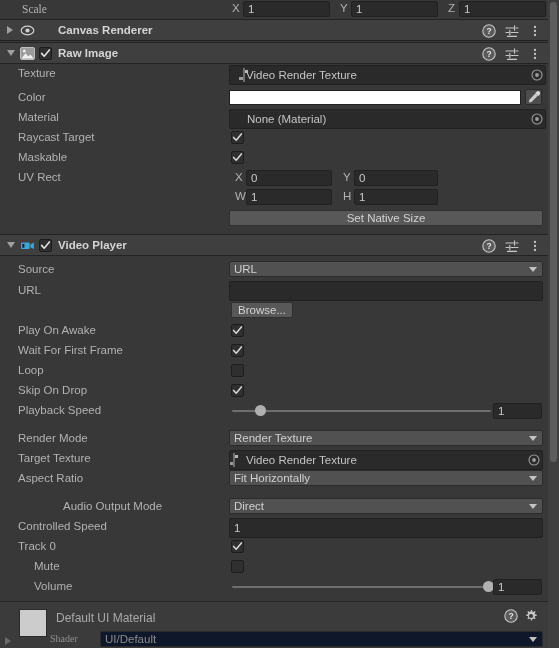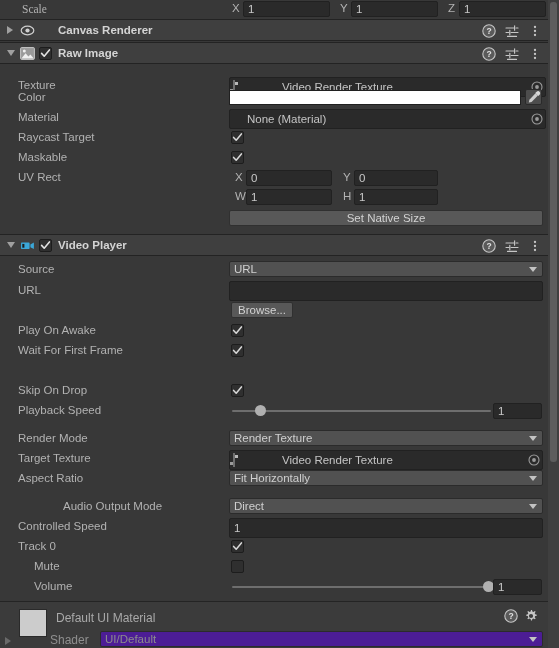--- a/index.html
+++ b/index.html
@@ -61,21 +61,20 @@
     color: #b2b2b2;
     white-space: nowrap;
   }
   .lbl.indent { left: 34px; }
 
   .field {
     position: absolute;
     left: 229px;
     height: 20px;
     box-sizing: border-box;
-    gap: 36px;
   }
 
   
   .objfield {
     background: #2a2a2a;
     border: 1px solid #212121;
     border-radius: 2px;
     display: flex;
     align-items: center;
     padding-left: 3px;
@@ -312,21 +311,22 @@
     box-sizing: border-box;
   }
   .matname {
     position: absolute;
     color: #a9a9a9;
     font-size: 12px;
   }
   .matshaderlbl {
     position: absolute;
     color: #8f8f8f;
-    font-size: 12px;
+    font-size: 10px;
+    font-family: Liberation Serif, serif;
   }
 </style>
 </head>
 <body>
 
 <div class="inspector">
   <div class="content">
 
     <div class="row" style="top:0;position:absolute;left:0;width:548px;height:18px;">
       <span class="lbl" style="left:22px;font-family:Liberation Serif, serif;">Scale</span>
@@ -417,21 +417,21 @@
         <span class="hic">
           <svg width="14" height="14" viewBox="0 0 14 14" fill="#c6c6c6">
               <circle cx="7" cy="3" r="1.15"></circle>
               <circle cx="7" cy="7" r="1.15"></circle>
               <circle cx="7" cy="11" r="1.15"></circle>
             </svg>
         </span>
       </span>
     </div>
 
-    <div style="position:absolute;left:0;top:76px;width:548px;height:20px;">
+    <div style="position:absolute;left:0;top:64px;width:548px;height:20px;text-align:right;">
       <span class="lbl" style="top:3px;">Texture</span>
       <div class="field objfield" style="top:1px;width:317px;">
         <span class="objicon"><span class="rt-icon"></span></span>
         <span>Video Render Texture</span>
         <span class="pickbtn">
           <svg width="12" height="12" viewBox="0 0 12 12">
               <circle cx="6" cy="6" r="5" fill="none" stroke="#9b9b9b" stroke-width="1.1"></circle>
               <circle cx="6" cy="6" r="1.9" fill="#9b9b9b"></circle>
             </svg>
         </span>
@@ -577,20 +577,24 @@
 
     <div style="position:absolute;left:0;top:341px;width:548px;height:20px;">
       <span class="lbl" style="top:3px;">Wait For First Frame</span>
       <span class="cbox" style="top:3px;">
         <svg width="11" height="11" viewBox="0 0 11 11">
             <path d="M1.6 5.4 L4.2 8.2 L9.4 1.9" fill="none" stroke="#d8d8d8" stroke-width="1.5" stroke-linecap="round" stroke-linejoin="round"></path>
           </svg>
       </span>
     </div>
 
+    <div style="position:absolute;left:0;top:361px;width:548px;height:20px;">
+      <span class="lbl" style="top:3px;">Loop</span>
+      <span class="cbox" style="top:3px;"></span>
+    </div>
 
     <div style="position:absolute;left:0;top:381px;width:548px;height:20px;">
       <span class="lbl" style="top:3px;">Skip On Drop</span>
       <span class="cbox" style="top:3px;">
         <svg width="11" height="11" viewBox="0 0 11 11">
             <path d="M1.6 5.4 L4.2 8.2 L9.4 1.9" fill="none" stroke="#d8d8d8" stroke-width="1.5" stroke-linecap="round" stroke-linejoin="round"></path>
           </svg>
       </span>
     </div>
 
@@ -680,21 +684,21 @@
             <text x="7" y="10.4" font-family="Liberation Sans, sans-serif" font-size="8.5" font-weight="bold" fill="#e0e0e0" text-anchor="middle">?</text>
           </svg>
       </span>
       <span class="hic" style="position:absolute;right:10px;top:7px;">
         <svg width="14" height="14" viewBox="0 0 14 14" fill="#c6c6c6">
           <path d="M7 0.9 l1 0 0.35 1.6 a4.6 4.6 0 0 1 1.15 0.48 l1.4-0.9 0.72 0.72 -0.9 1.4 a4.6 4.6 0 0 1 0.48 1.15 l1.6 0.35 0 1 -1.6 0.35 a4.6 4.6 0 0 1 -0.48 1.15 l0.9 1.4 -0.72 0.72 -1.4-0.9 a4.6 4.6 0 0 1 -1.15 0.48 l-0.35 1.6 -1 0 -0.35-1.6 a4.6 4.6 0 0 1 -1.15-0.48 l-1.4 0.9 -0.72-0.72 0.9-1.4 a4.6 4.6 0 0 1 -0.48-1.15 l-1.6-0.35 0-1 1.6-0.35 a4.6 4.6 0 0 1 0.48-1.15 l-0.9-1.4 0.72-0.72 1.4 0.9 a4.6 4.6 0 0 1 1.15-0.48 Z"></path>
           <circle cx="7" cy="7" r="2.1" fill="#3b3b3b"></circle>
         </svg>
       </span>
       <span class="matshaderlbl" style="left:50px;top:31px;">Shader</span>
-      <div class="dropdown disabled" style="left:100px;top:29px;width:443px;height:16px;background:#4c1d95;">
+      <div class="dropdown disabled" style="left:100px;top:29px;width:443px;height:16px;background:#0f172a;">
         <span>UI/Default</span>
         <span class="caret"></span>
       </div>
       <span class="foldout closed" style="left:5px;top:auto;bottom:3px;border-left-color:#6a6a6a;"></span>
     </div>
 
   </div>
 
   <div class="scroll-track">
     <div class="scroll-thumb" style="top:2px;height:460px;"></div>

